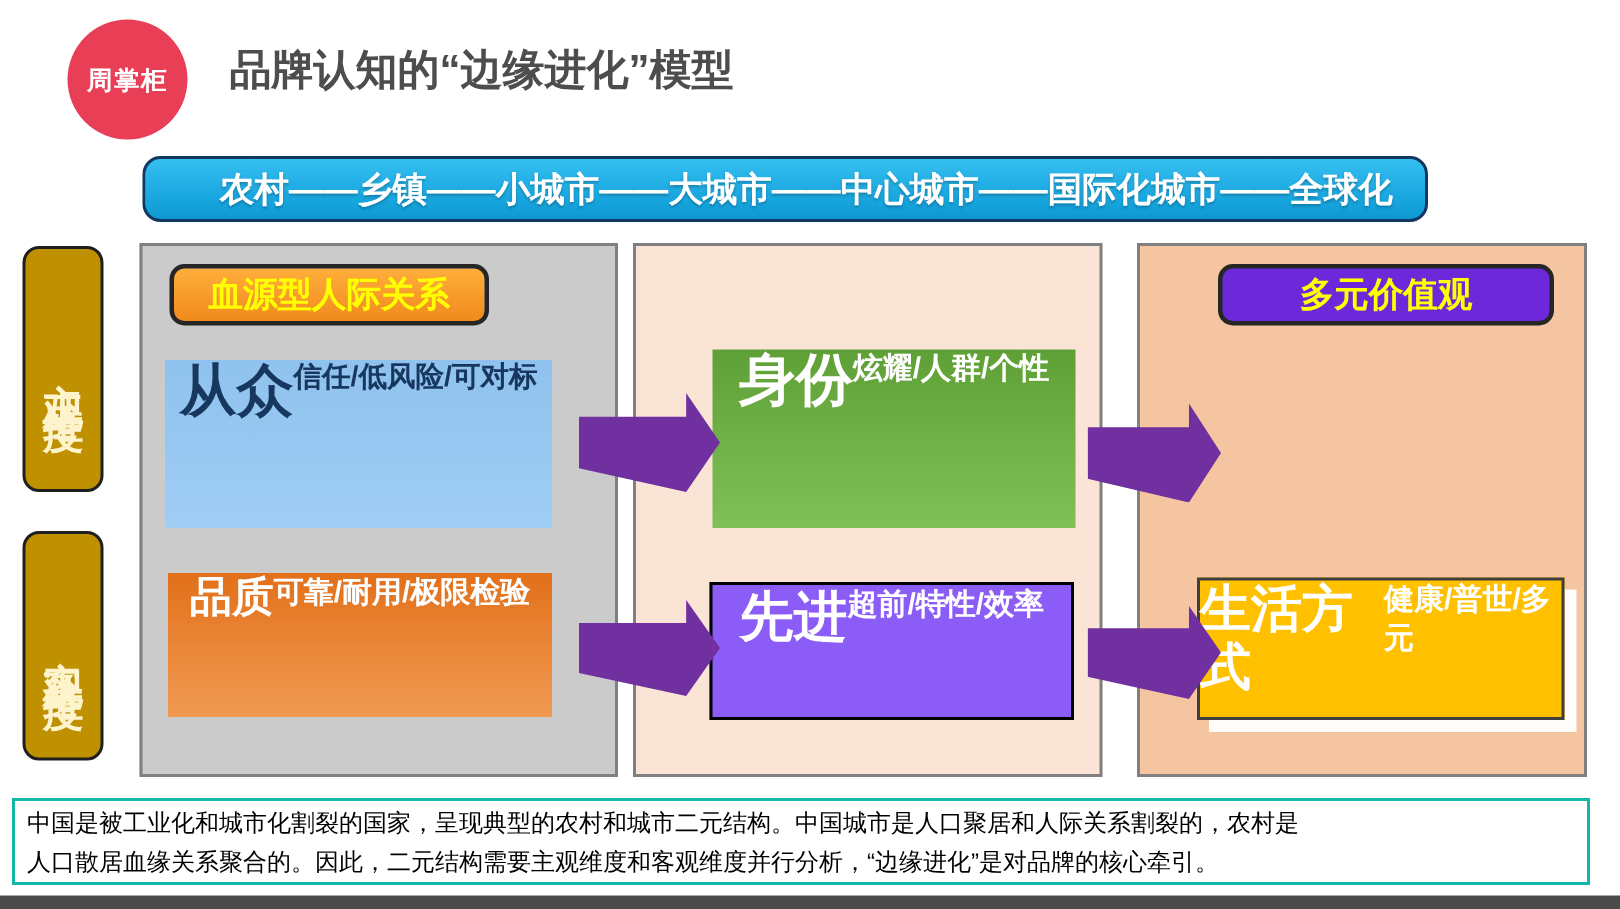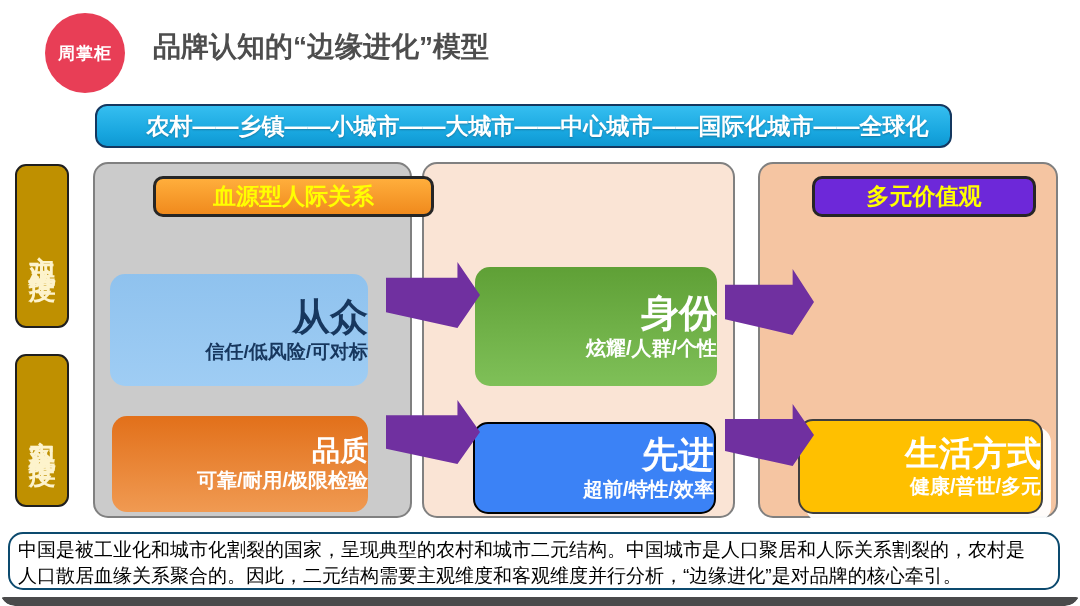--- a/index.html
+++ b/index.html
@@ -1,16 +1,16 @@
 <!DOCTYPE html>
 <html><head>
 <meta charset="utf-8">
 <style>
   html,body{margin:0;padding:0;background:#ffffff;}
-  *{box-sizing:border-box;border-radius:15px;}
+  *{box-sizing:border-box;}
   body{font-family:"Liberation Sans","DejaVu Sans",sans-serif;}
   .canvas{position:relative;width:1080px;height:606px;background:#ffffff;overflow:hidden;}
 
   
   .logo{position:absolute;left:45px;top:13px;width:80px;height:80px;border-radius:50%;
         background:#E83E56;display:flex;align-items:center;justify-content:center;}
   .logo span{color:#ffffff;font-size:17px;font-weight:bold;letter-spacing:1px;}
   .title{position:absolute;left:153px;top:28px;font-size:28px;font-weight:bold;color:#4d4d4d;}
 
   
@@ -31,59 +31,59 @@
   
   .panel{position:absolute;top:162px;height:356px;border:2px solid #808080;}
   .panel1{left:93px;width:319px;background:#CBCBCB;}
   .panel2{left:422px;width:313px;background:#FAE4D5;}
   .panel3{left:758px;width:300px;background:#F5C5A2;}
 
   
   .col-header{position:absolute;top:176px;height:41px;border-radius:10px;border:3px solid #262626;
               display:flex;align-items:center;justify-content:center;color:#FFFF00;
               font-weight:bold;font-size:23px;}
-  .h1{left:113px;width:281px;background:linear-gradient(180deg,#FFAE3C,#F08A1D);margin-left:40px;}
+  .h1{left:113px;width:213px;background:linear-gradient(180deg,#FFAE3C,#F08A1D);}
   .h2{left:456px;width:254px;background:#7F7F7F;}
   .h3{left:812px;width:224px;background:#6d28d9;}
 
   
-  .box{position:absolute;display:flex;flex-direction:column;align-items:flex-end;justify-content:center;margin-top:34px;}
+  .box{position:absolute;display:flex;flex-direction:row;align-items:flex-start;justify-content:center;}
   .box .bt{font-weight:bold;line-height:1.15;}
   .box .bs{font-weight:bold;line-height:1.3;}
   .b1a{left:110px;top:240px;width:258px;height:112px;background:linear-gradient(180deg,#8FC2EE,#9FCDF4);}
   .b1a .bt{font-size:38px;color:#17375E;}
   .b1a .bs{font-size:19px;color:#17375E;}
   .b1b{left:112px;top:382px;width:256px;height:96px;background:linear-gradient(180deg,#E2701A,#F09A52);}
   .b1b .bt{font-size:28px;color:#ffffff;}
   .b1b .bs{font-size:20px;color:#ffffff;}
   .b2a{left:475px;top:233px;width:242px;height:119px;background:linear-gradient(180deg,#5FA036,#7FC058);}
   .b2a .bt{font-size:38px;color:#ffffff;}
   .b2a .bs{font-size:20px;color:#ffffff;}
-  .b2b{left:473px;top:388px;width:243px;height:92px;background:#3b82f6;border:2px solid #000;}
+  .b2b{left:473px;top:388px;width:243px;height:92px;background:#8b5cf6;border:2px solid #000;}
   .b2b .bt{font-size:36px;color:#ffffff;}
   .b2b .bs{font-size:20px;color:#ffffff;}
   .b3a{left:802px;top:237px;width:243px;height:120px;background:#8FAADC;border:2px solid #6b7a99;}
   .b3a .bt{font-size:34px;color:#ffffff;}
   .b3a .bs{font-size:20px;color:#ffffff;}
   .b3b{left:798px;top:385px;width:245px;height:95px;background:#FFC000;border:2px solid #3f3f3f;
        box-shadow:8px 8px 0 rgba(255,255,255,.95);}
   .b3b .bt{font-size:34px;color:#ffffff;}
   .b3b .bs{font-size:20px;color:#ffffff;}
 
   
   .arrow{position:absolute;background:#7030A0;
          clip-path:polygon(0 24%,76% 24%,76% 0,100% 50%,76% 100%,0 76%);}
   .a1{left:386px;top:262px;width:94px;height:66px;}
   .a2{left:386px;top:400px;width:94px;height:64px;}
   .a3{left:725px;top:269px;width:89px;height:66px;}
   .a4{left:725px;top:404px;width:89px;height:62px;}
 
   
   .footer-note{position:absolute;left:8px;top:532px;width:1052px;height:58px;background:#ffffff;
-               border:2px solid #0c4a6e;padding:3px 8px;color:#000000;font-size:19px;
+               border:2px solid #14b8a6;padding:3px 8px;color:#000000;font-size:16px;
                line-height:26px;}
   .footer-note div{white-space:nowrap;}
   .bottom-bar{position:absolute;left:0;top:597px;width:1080px;height:9px;background:#4a4a4b;}
 </style>
 </head>
 <body>
 
 <div class="canvas">
 
   <div class="logo">

